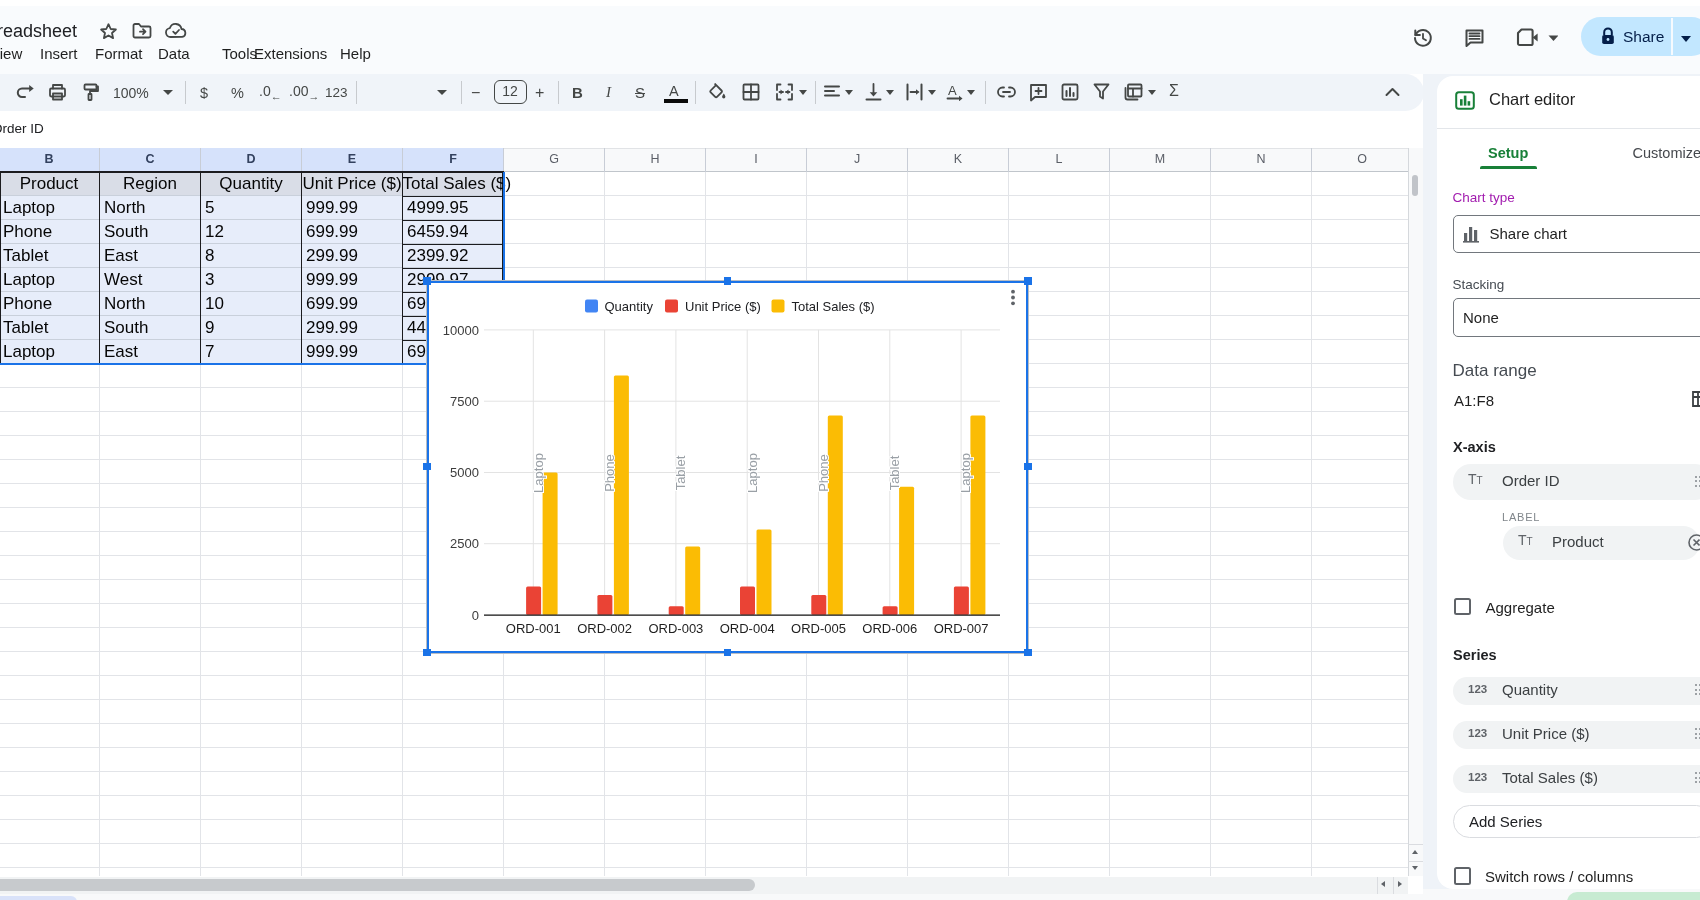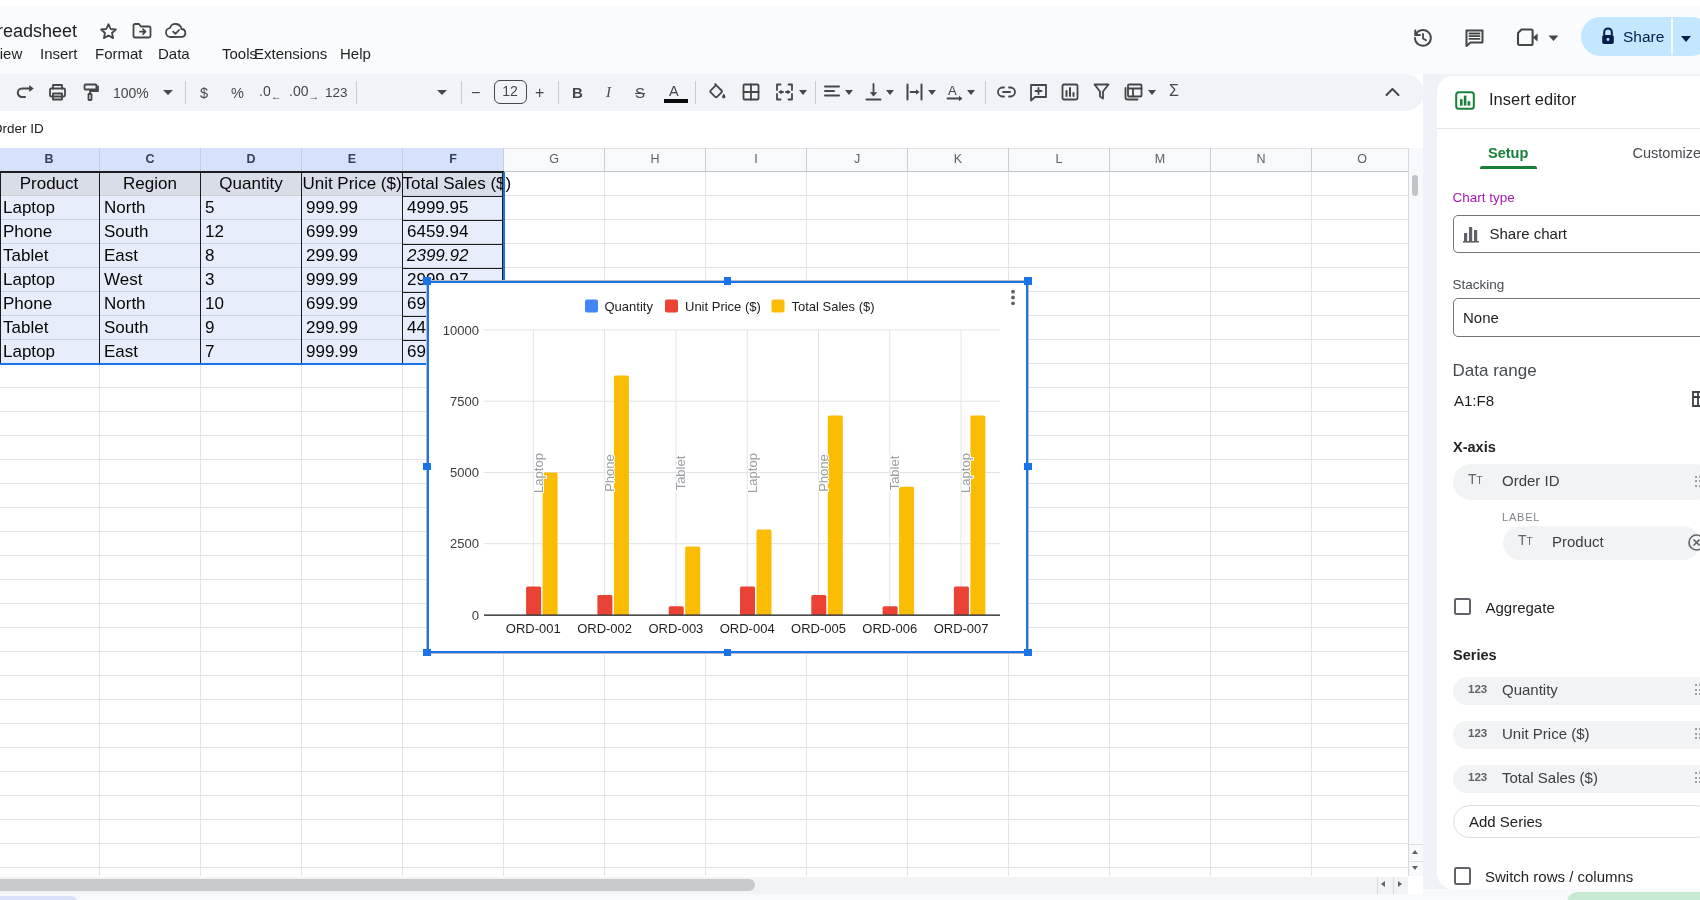--- a/index.html
+++ b/index.html
@@ -254,21 +254,21 @@
   <div class="abs" style="left:407.0px;top:196px;height:24px;line-height:23px;white-space:nowrap;">4999.95</div>
   <div class="abs" style="left:3.0px;top:220px;height:24px;line-height:23px;white-space:nowrap;">Phone</div>
   <div class="abs" style="left:104.0px;top:220px;height:24px;line-height:23px;white-space:nowrap;">South</div>
   <div class="abs" style="left:205.0px;top:220px;height:24px;line-height:23px;white-space:nowrap;">12</div>
   <div class="abs" style="left:306.0px;top:220px;height:24px;line-height:23px;white-space:nowrap;">699.99</div>
   <div class="abs" style="left:407.0px;top:220px;height:24px;line-height:23px;white-space:nowrap;">6459.94</div>
   <div class="abs" style="left:3.0px;top:244px;height:24px;line-height:23px;white-space:nowrap;">Tablet</div>
   <div class="abs" style="left:104.0px;top:244px;height:24px;line-height:23px;white-space:nowrap;">East</div>
   <div class="abs" style="left:205.0px;top:244px;height:24px;line-height:23px;white-space:nowrap;">8</div>
   <div class="abs" style="left:306.0px;top:244px;height:24px;line-height:23px;white-space:nowrap;">299.99</div>
-  <div class="abs" style="left:407.0px;top:244px;height:24px;line-height:23px;white-space:nowrap;font-style:italic;">2399.92</div>
+  <div class="abs" style="left:407.0px;top:244px;height:24px;line-height:23px;white-space:nowrap;">2399.92</div>
   <div class="abs" style="left:3.0px;top:268px;height:24px;line-height:23px;white-space:nowrap;">Laptop</div>
   <div class="abs" style="left:104.0px;top:268px;height:24px;line-height:23px;white-space:nowrap;">West</div>
   <div class="abs" style="left:205.0px;top:268px;height:24px;line-height:23px;white-space:nowrap;">3</div>
   <div class="abs" style="left:306.0px;top:268px;height:24px;line-height:23px;white-space:nowrap;">999.99</div>
   <div class="abs" style="left:407.0px;top:268px;height:24px;line-height:23px;white-space:nowrap;">2999.97</div>
   <div class="abs" style="left:3.0px;top:292px;height:24px;line-height:23px;white-space:nowrap;">Phone</div>
   <div class="abs" style="left:104.0px;top:292px;height:24px;line-height:23px;white-space:nowrap;">North</div>
   <div class="abs" style="left:205.0px;top:292px;height:24px;line-height:23px;white-space:nowrap;">10</div>
   <div class="abs" style="left:306.0px;top:292px;height:24px;line-height:23px;white-space:nowrap;">699.99</div>
   <div class="abs" style="left:407.0px;top:292px;height:24px;line-height:23px;white-space:nowrap;">6999.9</div>
@@ -380,21 +380,21 @@
   <div class="abs" style="left:1423px;top:74px;width:277px;height:826px;background:#eff3f8;"></div>
   <div class="abs" style="left:1436.5px;top:76px;width:263.5px;height:812.5px;background:#ffffff;border-radius:16px 0 0 16px;"></div>
   <div class="abs" style="left:1423px;top:888.5px;width:277px;height:11.5px;background:#f8f9fa;"></div>
 
   <svg class="abs" style="left:1454.5px;top:90.5px;" width="20" height="19" viewBox="0 0 20 19">
       <rect x="1.2" y="1.2" width="17.6" height="16.6" rx="2.6" fill="none" stroke="#188038" stroke-width="2"></rect>
       <rect x="5" y="8.2" width="2.6" height="6.4" fill="#188038"></rect>
       <rect x="8.8" y="4.6" width="2.6" height="10" fill="#188038"></rect>
       <rect x="12.6" y="10.2" width="2.6" height="4.4" fill="#188038"></rect>
     </svg>
-  <div class="abs" style="left:1489px;top:90px;font-size:16.5px;color:#1f1f1f;">Insert editor</div>
+  <div class="abs" style="left:1489px;top:90px;font-size:16.5px;color:#1f1f1f;">Chart editor</div>
   <div class="abs" style="left:1437px;top:127.5px;width:263px;height:1px;background:#e3e6ea;"></div>
 
   <div class="abs" style="left:1488px;top:145px;font-size:14.5px;font-weight:700;color:#188038;">Setup</div>
   <div class="abs" style="left:1479.5px;top:165.5px;width:57px;height:3.5px;background:#188038;border-radius:2px 2px 0 0;"></div>
   <div class="abs" style="left:1632.5px;top:145px;font-size:14.5px;color:#45484d;">Customize</div>
 
   <div class="abs" style="left:1452.5px;top:190px;font-size:13.5px;color:#a21caf;">Chart type</div>
   <div class="abs" style="left:1452.5px;top:214.5px;width:260px;height:38.5px;border:1px solid #72777d;border-radius:5px;"></div>
   <svg class="abs" style="left:1461px;top:223px;" width="22" height="22" viewBox="0 0 22 22">
       <rect x="3" y="10" width="3.2" height="8" fill="#5f6368"></rect>

